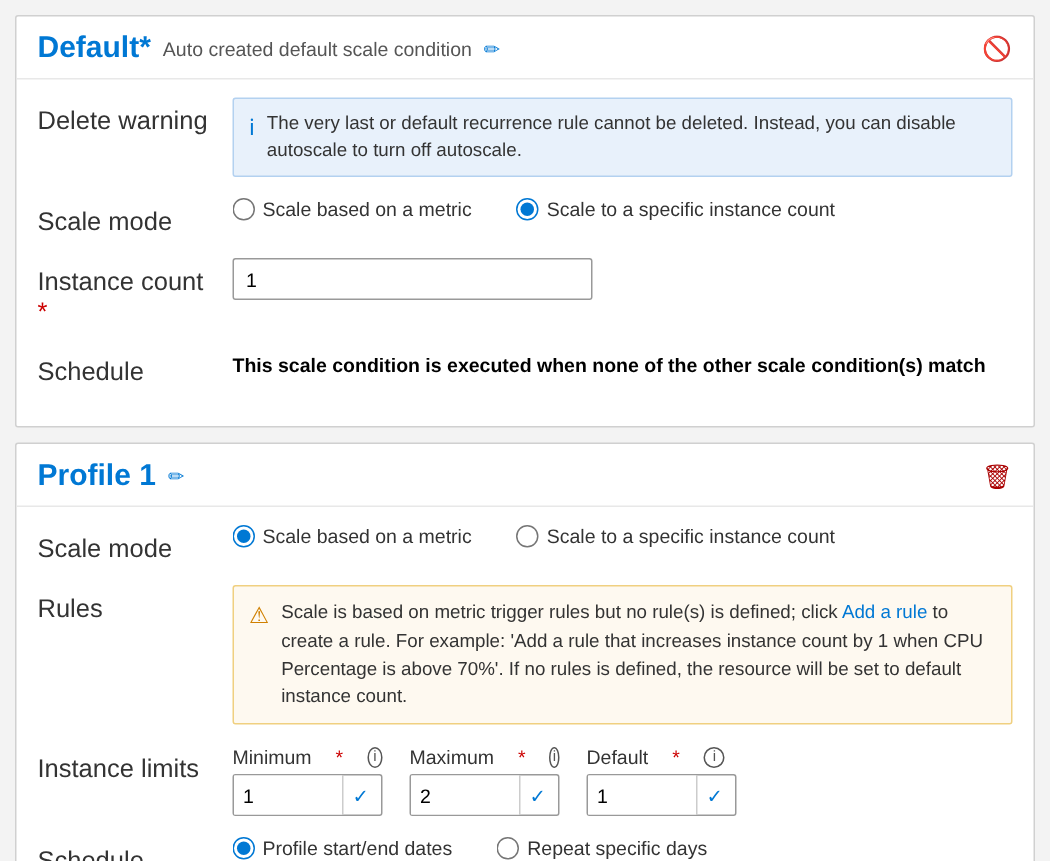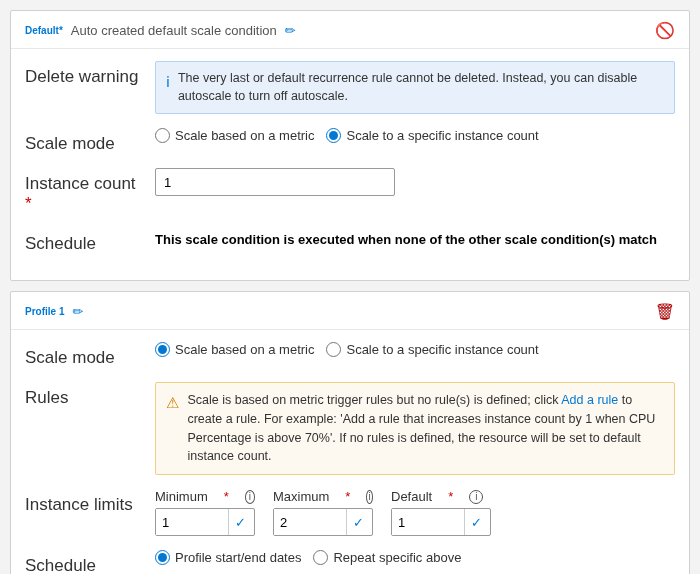--- a/index.html
+++ b/index.html
@@ -23,21 +23,21 @@
       justify-content: space-between;
       padding: 10px 14px 8px 14px;
       border-bottom: 1px solid #e8e8e8;
     }
     .card-header-left {
       display: flex;
       align-items: center;
       gap: 8px;
     }
     .card-title {
-      font-size: 10px;
+      font-size: 20px;
       font-weight: 600;
       color: #0078d4;
     }
     .card-subtitle {
       font-size: 13px;
       color: #555;
     }
     .edit-icon {
       color: #0078d4;
       cursor: pointer;
@@ -103,21 +103,21 @@
     }
     .warning-icon {
       color: #d08000;
       font-size: 15px;
       flex-shrink: 0;
       margin-top: 1px;
     }
     .radio-group {
       display: flex;
       align-items: flex-end;
-      gap: 12px;
+      gap: 30px;
       flex-wrap: wrap;
     }
     .radio-option {
       display: flex;
       align-items: center;
       gap: 5px;
       cursor: pointer;
     }
     input[type="radio"] {
       accent-color: #0078d4;
@@ -366,21 +366,21 @@
     <div class="form-row">
       <div class="form-label">Schedule</div>
       <div class="form-content">
         <div class="radio-group">
           <label class="radio-option">
             <input type="radio" name="schedule_profile" checked="" style="">
             <span>Profile start/end dates</span>
           </label>
           <label class="radio-option">
             <input type="radio" name="schedule_profile" style="">
-            <span>Repeat specific above</span>
+            <span>Repeat specific days</span>
           </label>
         </div>
       </div>
     </div>
 
     <div class="form-row">
       <div class="form-label">Timezone</div>
       <div class="form-content">
         <div class="select-wrapper">
           <select class="select-input timezone-select"><option>(UTC-08:00) Pacific Time (US &amp; Canada)</option></select>

